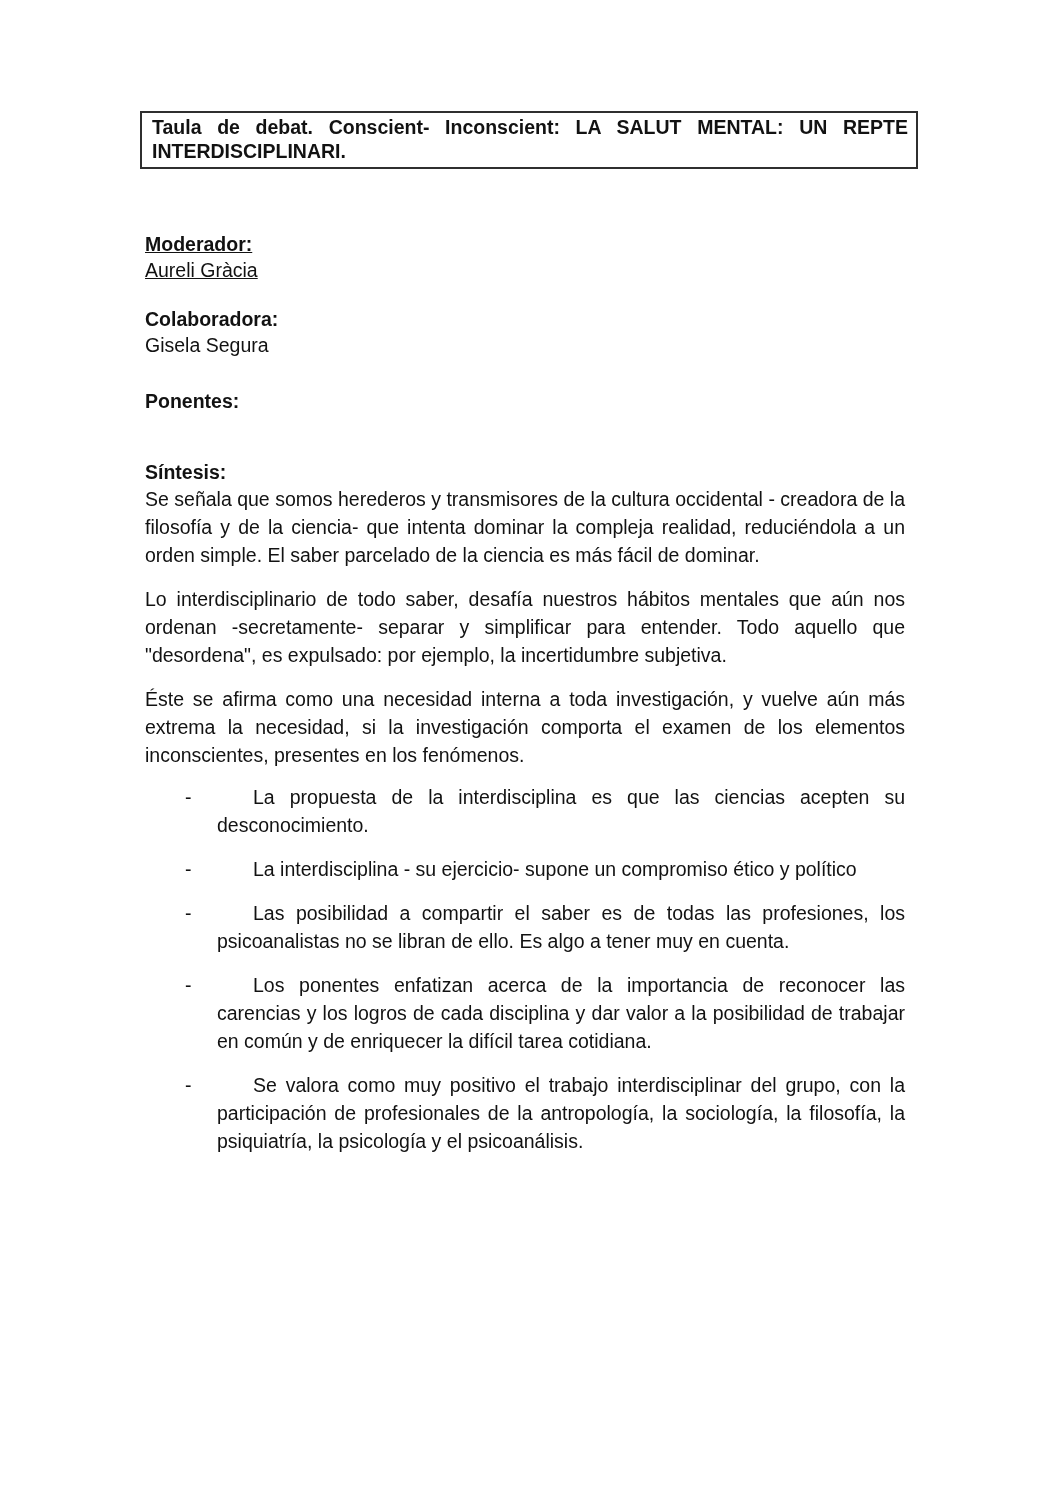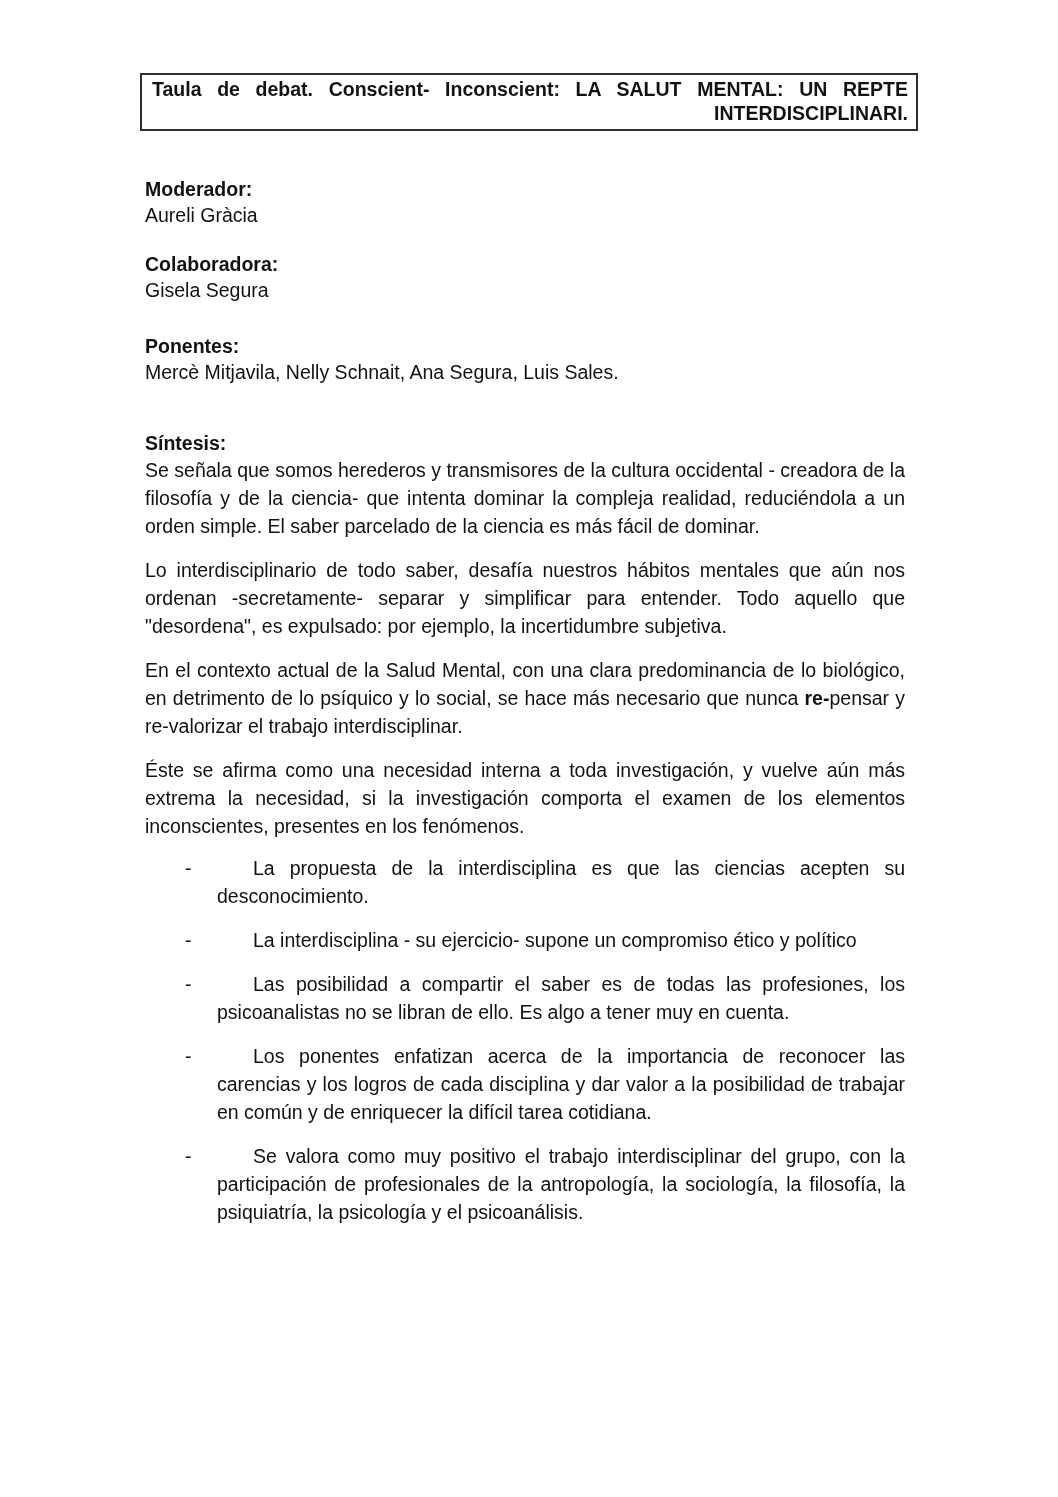--- a/index.html
+++ b/index.html
@@ -25,42 +25,42 @@
   .content {
     position: absolute;
     left: 140px;
     top: 0;
     width: 778px;
     font-size: 19.5px;
   }
   
   .title-box {
     box-sizing: border-box;
-    margin-top: 73px;
+    margin-top: 111px;
     width: 778px;
     border: 2px solid #2f2f2f;
     padding: 2px 8px 4px 10px;
     font-weight: 700;
     line-height: 24px;
   }
   .title-line1 {
     text-align: justify;
     text-align-last: justify;
   }
   .title-line2 {
-    text-align: right;
+    text-align: left;
   }
   
   .text-col {
     margin-left: 5px;
     width: 760px;
   }
   .role-group { line-height: 26px; }
   .role-label { font-weight: 700; }
-  .mt-moderador   { margin-top: 45px; }
+  .mt-moderador   { margin-top: 62px; text-decoration: underline; }
   .mt-colaboradora{ margin-top: 23px; }
   .mt-ponentes    { margin-top: 30px; }
   .sintesis-label {
     margin-top: 45px;
     font-weight: 700;
     line-height: 26px;
   }
   .para {
     margin: 0;
     line-height: 28px;
@@ -107,30 +107,28 @@
         <div class="role-name">Aureli Gràcia</div>
       </div>
 
       <div class="role-group mt-colaboradora">
         <div class="role-label">Colaboradora:</div>
         <div class="role-name">Gisela Segura</div>
       </div>
 
       <div class="role-group mt-ponentes">
         <div class="role-label">Ponentes:</div>
-        <div class="role-name">Mercè Mitjavila, Nelly Schnait, Ana Segura, Luis Sales.</div>
       </div>
 
       <div class="sintesis-label">Síntesis:</div>
 
       <p class="para para-first">Se señala que somos herederos y transmisores de la cultura occidental - creadora de la filosofía y de la ciencia- que intenta dominar la compleja realidad, reduciéndola a un orden simple. El saber parcelado de la ciencia es más fácil de dominar.</p>
 
       <p class="para">Lo interdisciplinario de todo saber, desafía nuestros hábitos mentales que aún nos ordenan -secretamente- separar y simplificar para entender. Todo aquello que "desordena", es expulsado: por ejemplo, la incertidumbre subjetiva.</p>
 
-      <p class="para"><span>En el contexto actual de la Salud Mental, con una clara predominancia de lo biológico, en detrimento de lo psíquico y lo social, se hace más necesario que nunca </span><span class="bold-inline">re-</span><span>pensar y re-valorizar el trabajo interdisciplinar.</span></p>
 
       <p class="para">Éste se afirma como una necesidad interna a toda investigación, y vuelve aún más extrema la necesidad, si la investigación comporta el examen de los elementos inconscientes, presentes en los fenómenos.</p>
 
       <div class="bullet-list">
 
         <div class="bullet-item">
           <span class="bullet-marker">-</span>
           <span class="bullet-text">La propuesta de la interdisciplina es que las ciencias acepten su desconocimiento.</span>
         </div>
 

